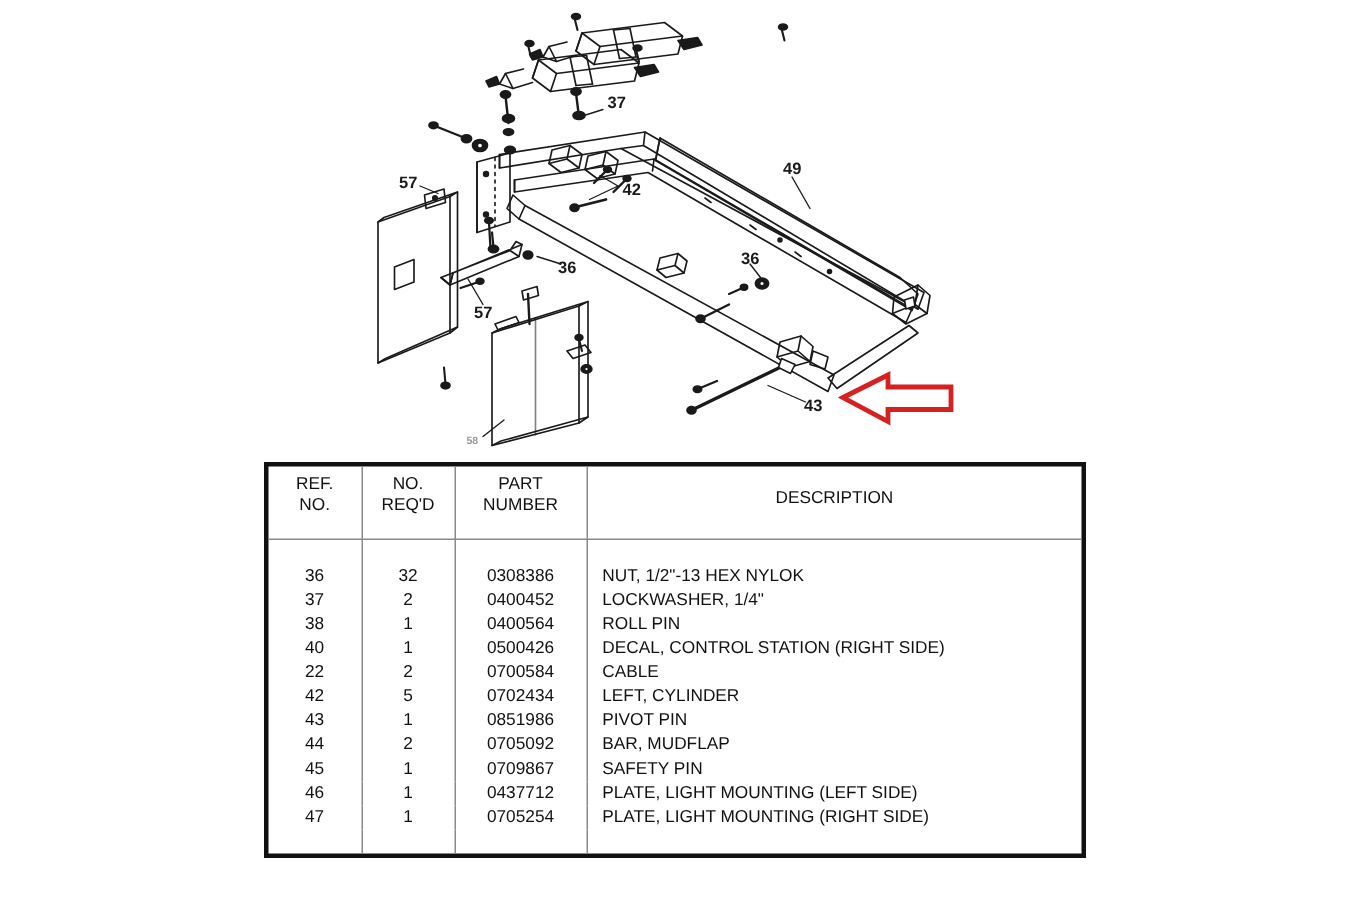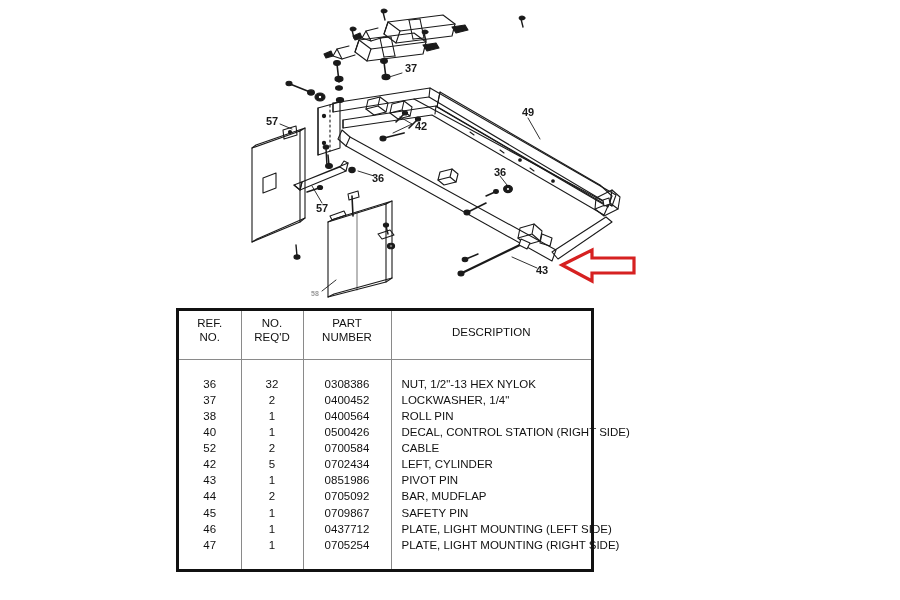--- a/index.html
+++ b/index.html
@@ -33,21 +33,21 @@
     font-family: "Liberation Sans", sans-serif;
     font-size: 7px;
     font-weight: bold;
     fill: #9a9a9a;
   }
 
   
   #parts-table-wrap {
     position: absolute;
     left: 176px; top: 308px;
-    width: 418px; height: 264px;
+    width: 548px; height: 264px;
     border: 3px solid #111111;
     background: #ffffff;
   }
   table.parts {
     width: 100%;
     height: 100%;
     border-collapse: collapse;
     table-layout: fixed;
     font-family: "Liberation Sans", sans-serif;
   }
@@ -363,21 +363,21 @@
           <td>0400564</td>
           <td class="desc">ROLL PIN</td>
         </tr>
         <tr>
           <td>40</td>
           <td>1</td>
           <td>0500426</td>
           <td class="desc">DECAL, CONTROL STATION (RIGHT SIDE)</td>
         </tr>
         <tr>
-          <td>52</td>
+          <td>22</td>
           <td>2</td>
           <td>0700584</td>
           <td class="desc">CABLE</td>
         </tr>
         <tr>
           <td>42</td>
           <td>5</td>
           <td>0702434</td>
           <td class="desc">LEFT, CYLINDER</td>
         </tr>

